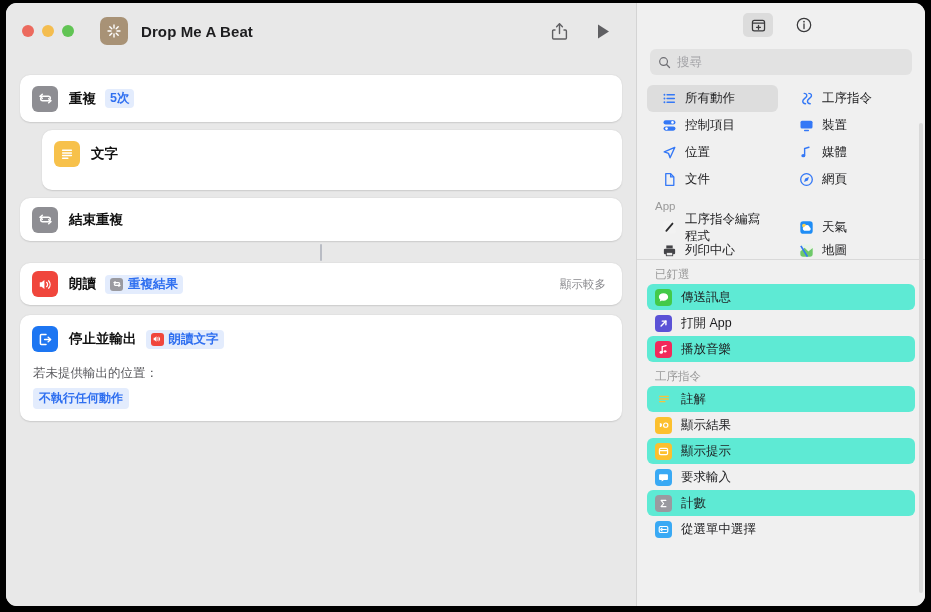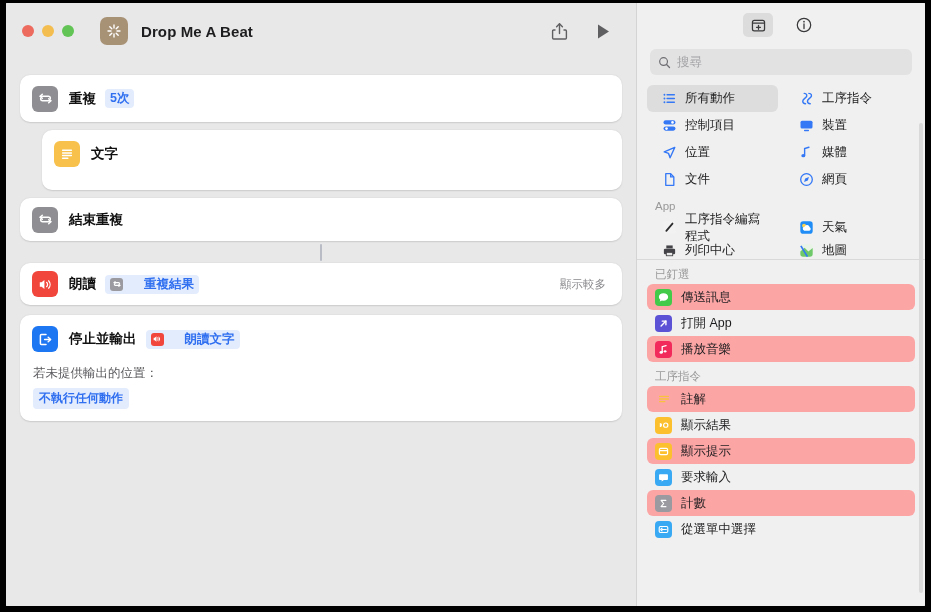--- a/index.html
+++ b/index.html
@@ -10,21 +10,21 @@
     width: 931px; height: 612px;
     font-family: "Liberation Sans", "DejaVu Sans", sans-serif;
     -webkit-font-smoothing: antialiased;
     overflow: hidden;
   }
   .window {
     position: absolute;
     left: 6px; top: 3px;
     width: 919px; height: 603px;
     background: #e8e8e8;
-    border-radius: 1px;
+    border-radius: 11px;
     box-shadow: 0 2px 14px rgba(0,0,0,0.45);
     overflow: hidden;
     display: flex;
   }
 
   
   .editor {
     position: relative;
     width: 630px;
     height: 100%;
@@ -99,21 +99,21 @@
   .act-title {
     margin-left: 11px;
     font-size: 13.5px;
     font-weight: bold;
     color: #111;
     white-space: nowrap;
   }
   .token {
     display: inline-flex;
     align-items: center;
-    gap: 21px;
+    gap: 5px;
     background: #e3ecfd;
     color: #2f6ff0;
     border-radius: 4px;
     padding: 1px 5px;
     margin-left: 9px;
     font-size: 12.5px;
     font-weight: bold;
     white-space: nowrap;
   }
   .token.plain { gap: 0; }
@@ -260,21 +260,21 @@
     display: flex;
     align-items: center;
     gap: 9px;
     height: 26px;
     margin: 0 10px;
     padding: 0 8px;
     border-radius: 6px;
     font-size: 12.5px;
     color: #1d1d1f;
   }
-  .list-row.alt { background: #fca5a5; }
+  .list-row.alt { background: #5eead4; }
   .lico {
     width: 17px; height: 17px;
     border-radius: 4px;
     display: flex; align-items: center; justify-content: center;
     flex: 0 0 auto;
     overflow: hidden;
   }
   .lico.msg    { background: #43ca49; }
   .lico.purple { background: #5b52d6; }
   .lico.pink   { background: #f2295b; }

